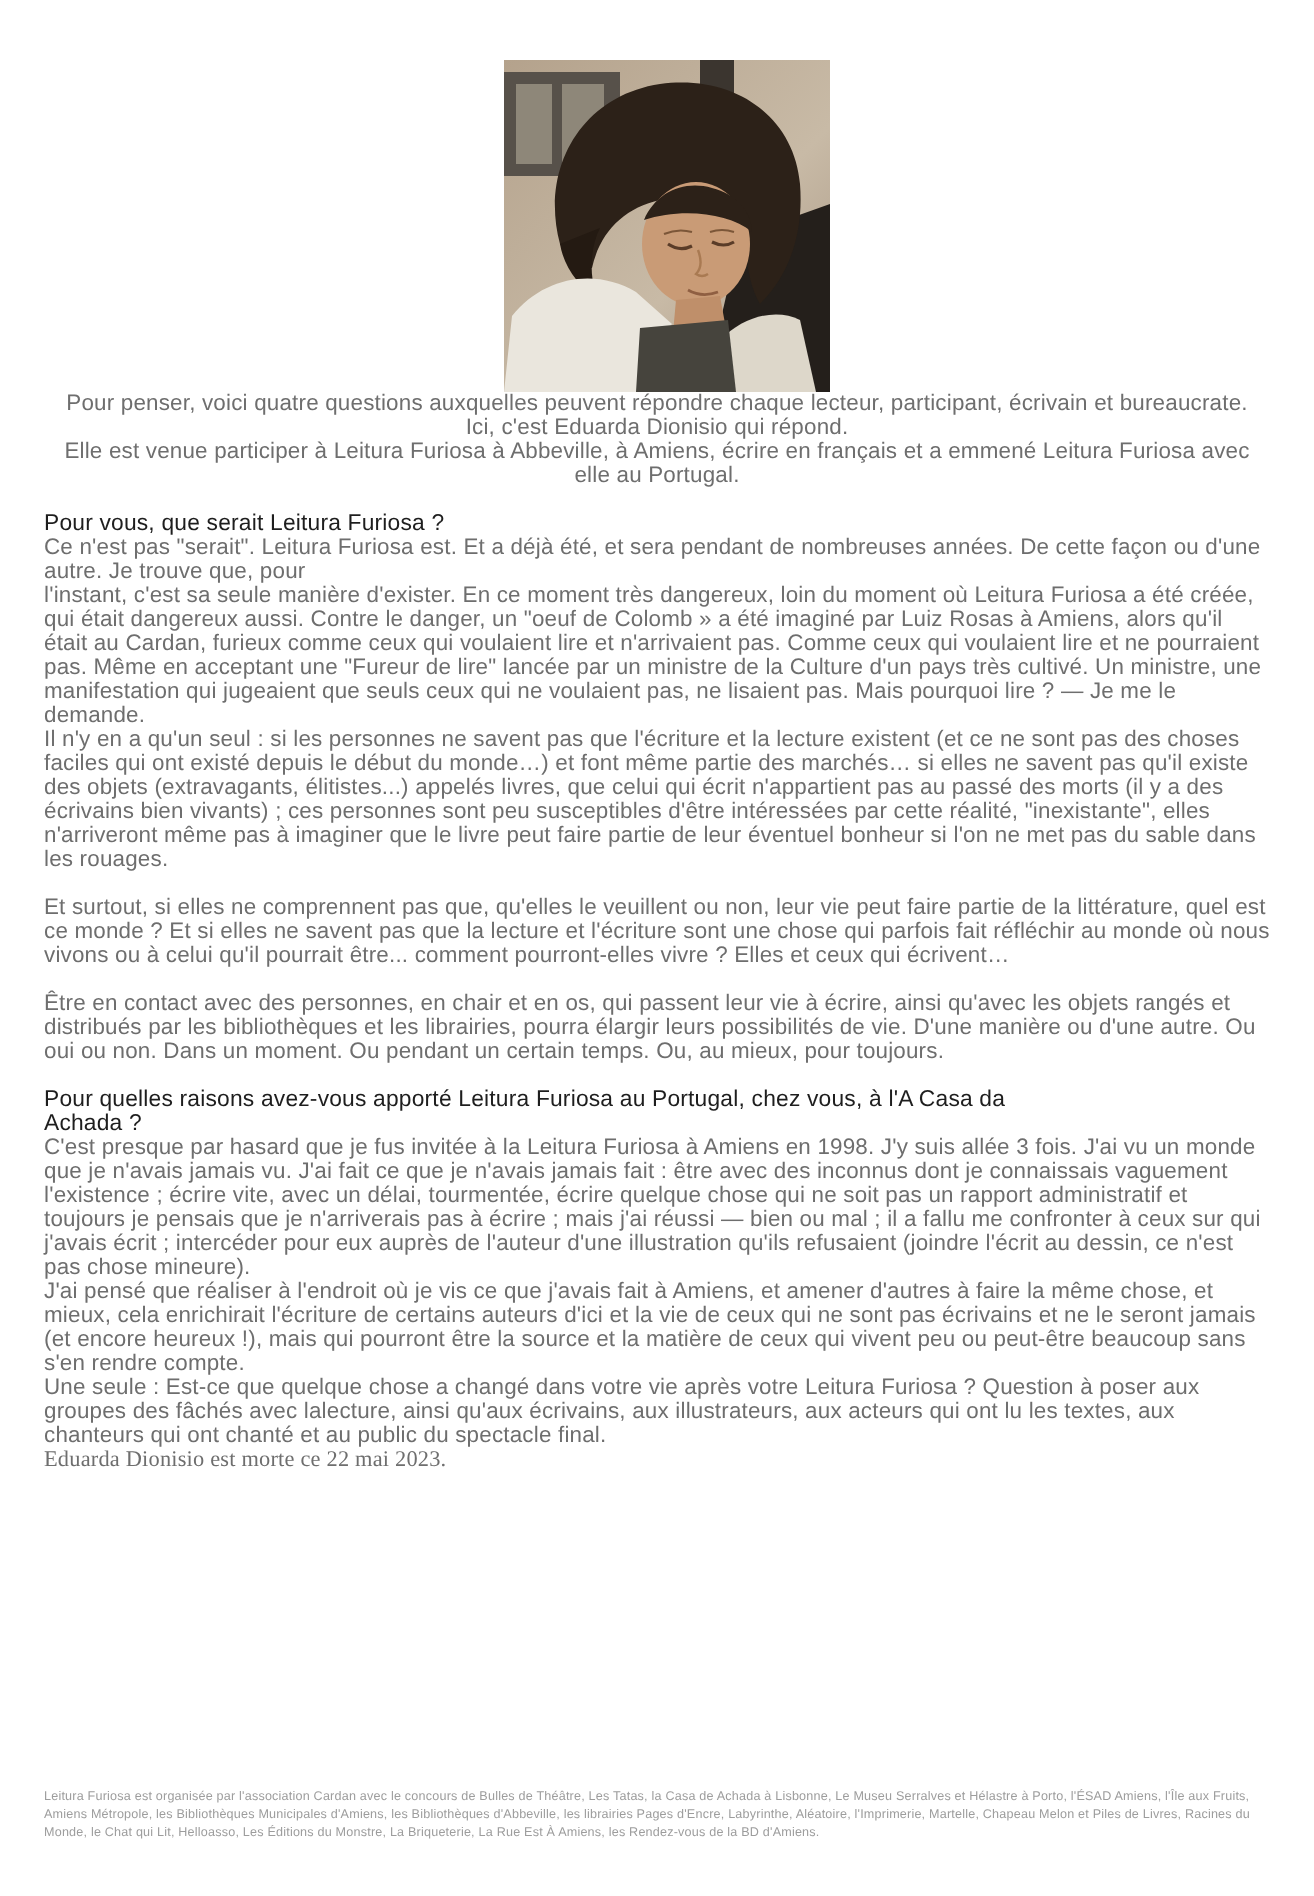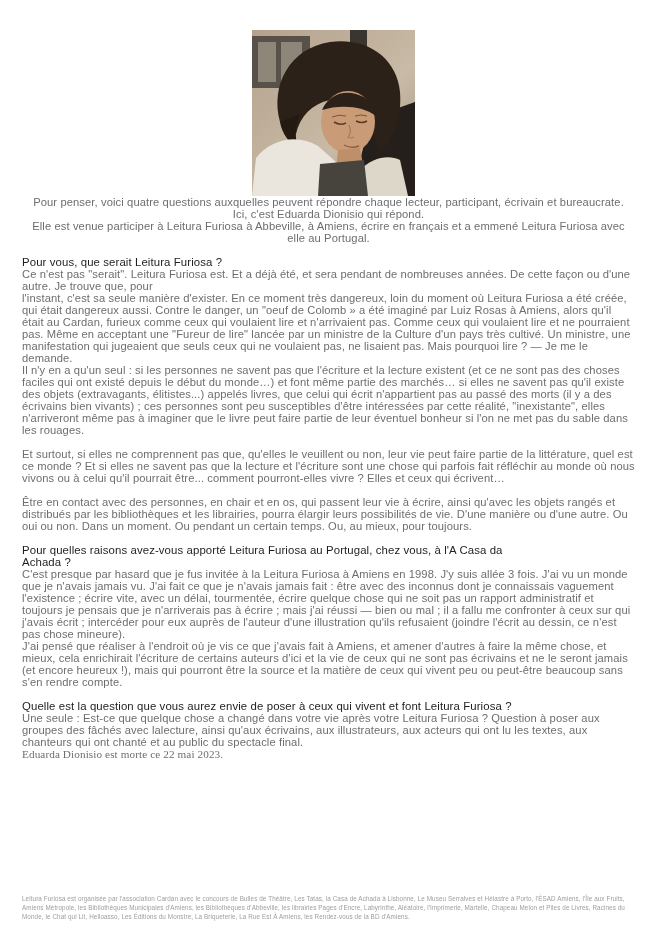--- a/index.html
+++ b/index.html
@@ -110,20 +110,19 @@
 
   <p class="body">Il n'y en a qu'un seul : si les personnes ne savent pas que l'écriture et la lecture existent (et ce ne sont pas des choses faciles qui ont existé depuis le début du monde…) et font même partie des marchés… si elles ne savent pas qu'il existe des objets (extravagants, élitistes...) appelés livres, que celui qui écrit n'appartient pas au passé des morts (il y a des écrivains bien vivants) ; ces personnes sont peu susceptibles d'être intéressées par cette réalité, "inexistante", elles n'arriveront même pas à imaginer que le livre peut faire partie de leur éventuel bonheur si l'on ne met pas du sable dans les rouages.</p>
   <p class="body gap">Et surtout, si elles ne comprennent pas que, qu'elles le veuillent ou non, leur vie peut faire partie de la littérature, quel est ce monde ? Et si elles ne savent pas que la lecture et l'écriture sont une chose qui parfois fait réfléchir au monde où nous vivons ou à celui qu'il pourrait être... comment pourront-elles vivre ? Elles et ceux qui écrivent…</p>
   <p class="body gap">Être en contact avec des personnes, en chair et en os, qui passent leur vie à écrire, ainsi qu'avec les objets rangés et distribués par les bibliothèques et les librairies, pourra élargir leurs possibilités de vie. D'une manière ou d'une autre. Ou oui ou non. Dans un moment. Ou pendant un certain temps. Ou, au mieux, pour toujours.</p>
 
   <h2 class="q">Pour quelles raisons avez-vous apporté Leitura Furiosa au Portugal, chez vous, à l'A Casa da
 Achada ?</h2>
   <p class="body">C'est presque par hasard que je fus invitée à la Leitura Furiosa à Amiens en 1998. J'y suis allée 3 fois. J'ai vu un monde que je n'avais jamais vu. J'ai fait ce que je n'avais jamais fait : être avec des inconnus dont je connaissais vaguement l'existence ; écrire vite, avec un délai, tourmentée, écrire quelque chose qui ne soit pas un rapport administratif et toujours je pensais que je n'arriverais pas à écrire ; mais j'ai réussi — bien ou mal ; il a fallu me confronter à ceux sur qui j'avais écrit ; intercéder pour eux auprès de l'auteur d'une illustration qu'ils refusaient (joindre l'écrit au dessin, ce n'est pas chose mineure).
 J'ai pensé que réaliser à l'endroit où je vis ce que j'avais fait à Amiens, et amener d'autres à faire la même chose, et mieux, cela enrichirait l'écriture de certains auteurs d'ici et la vie de ceux qui ne sont pas écrivains et ne le seront jamais (et encore heureux !), mais qui pourront être la source et la matière de ceux qui vivent peu ou peut-être beaucoup sans s'en rendre compte.</p>
 
-  <h2 class="q">Quelle est la question que vous aurez envie de poser à ceux qui vivent et font Leitura Furiosa ?</h2>
   <p class="body">Une seule : Est-ce que quelque chose a changé dans votre vie après votre Leitura Furiosa ? Question à poser aux groupes des fâchés avec lalecture, ainsi qu'aux écrivains, aux illustrateurs, aux acteurs qui ont lu les textes, aux chanteurs qui ont chanté et au public du spectacle final.</p>
 
   <p class="body closing">Eduarda Dionisio est morte ce 22 mai 2023.</p>
 
 </div>
 
 <div class="footer">Leitura Furiosa est organisée par l'association Cardan avec le concours de Bulles de Théâtre, Les Tatas, la Casa de Achada à Lisbonne, Le Museu Serralves et Hélastre à Porto, l'ÉSAD Amiens, l'Île aux Fruits, Amiens Métropole, les Bibliothèques Municipales d'Amiens, les Bibliothèques d'Abbeville, les librairies Pages d'Encre, Labyrinthe, Aléatoire, l'Imprimerie, Martelle, Chapeau Melon et Piles de Livres, Racines du Monde, le Chat qui Lit, Helloasso, Les Éditions du Monstre, La Briqueterie, La Rue Est À Amiens, les Rendez-vous de la BD d'Amiens.</div>
 
 </body></html>

